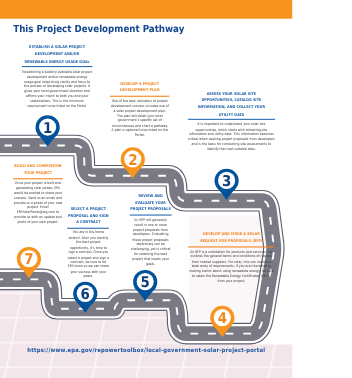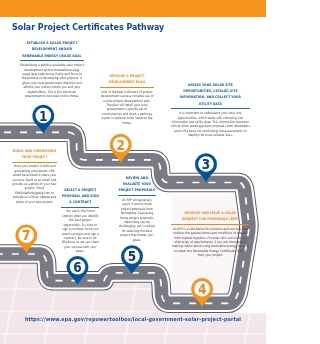--- a/index.html
+++ b/index.html
@@ -21,21 +21,21 @@
   .b-orange h3{color:#F2861E;}
   .b-orange .rule{background:#F2861E;}
   .footer{position:absolute;left:0;top:316px;width:266px;text-align:center;
           font-size:5.3px;font-weight:bold;font-stretch:condensed;color:#17529E;letter-spacing:0.18px;}
 </style>
 </head>
 <body>
 
 <div id="page">
   <div class="topbar"></div>
-  <div class="title">Solar Project Certificates Pathway</div>
+  <div class="title">This Project Development Pathway</div>
   <svg class="layer" viewBox="0 0 266 344">
       <defs>
         <path id="roadpath" d="M -12 132.3 L 69 132.3 C 74 132.3 76.6 136 76.6 146 C 76.6 156 79 159.8 84 159.8 L 153 159.8 C 158 159.8 160.5 164 160.5 171 C 160.5 178 163 182.5 168 182.5 L 238 182.5 C 241.5 182.5 243.5 184.5 244.6 190 L 248.6 221 C 249.2 226 248.9 231 247.8 236 L 239 289 C 237.5 298 233.5 303.3 228 303.3 L 169 303.3 C 164 303.3 161.5 299 161.5 292 C 161.5 278 159 272.9 154 272.9 L 114 272.9 C 109 272.9 106 275 104 280.7 L 52 280.7 C 48 280.7 46.7 277 46.7 267 C 46.7 257 44 254 39 254 L -12 254" fill="none"></path>
         <clipPath id="groundclip">
           <path d="M -12 263.9 L 39 263.9 C 41 263.9 42 265 42 267 C 42 280 45 290.6 56 290.6 L 104 290.6 C 113 290.6 109 282.9 115 282.9 L 152 282.9 C 154 282.9 154.5 285 154.5 292 C 154.5 306 159 313.2 170 313.2 L 280 313.2 L 280 352 L -12 352 Z"></path>
         </clipPath>
         <pattern id="panelgrid" width="40" height="22.4" patternUnits="userSpaceOnUse" patternTransform="skewX(-12) translate(-4,-3)">
           <rect width="40" height="22.4" fill="#F2E6EA"></rect>
           <rect x="0" y="0" width="40" height="1.6" fill="#FBF5F7"></rect>
           <rect x="0" y="0" width="1.7" height="22.4" fill="#FBF5F7"></rect>

